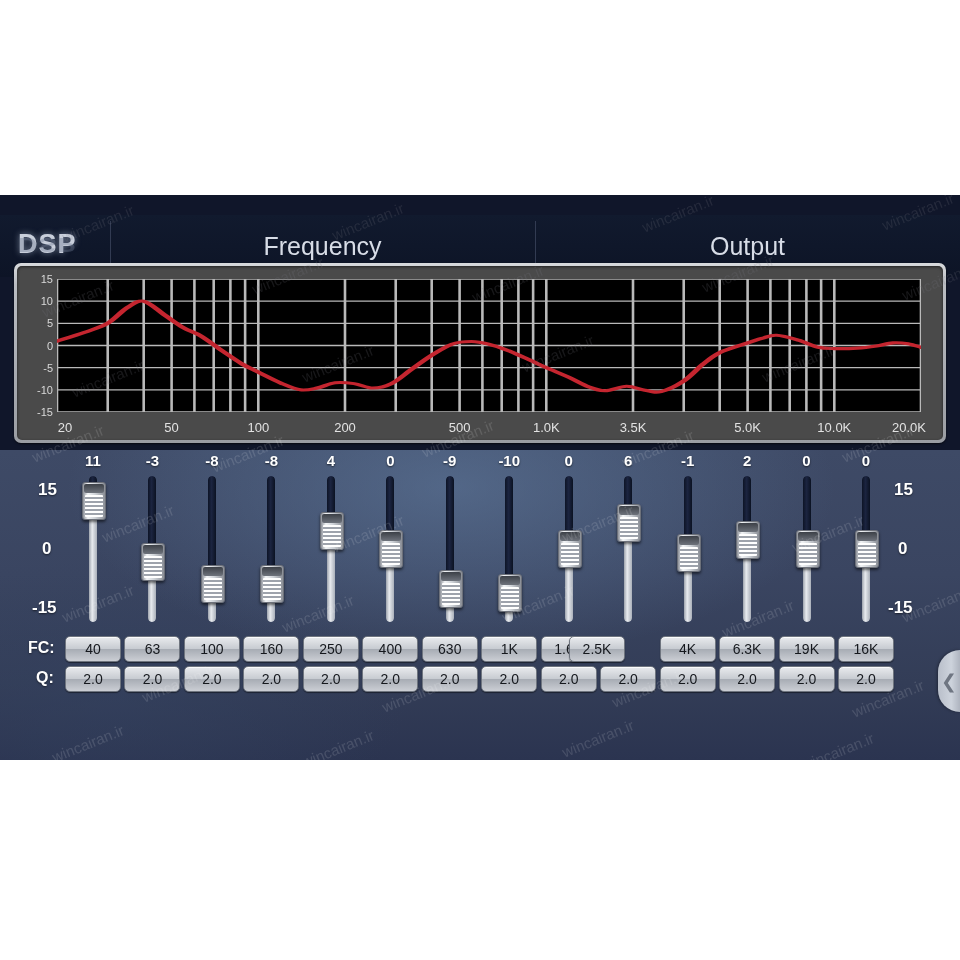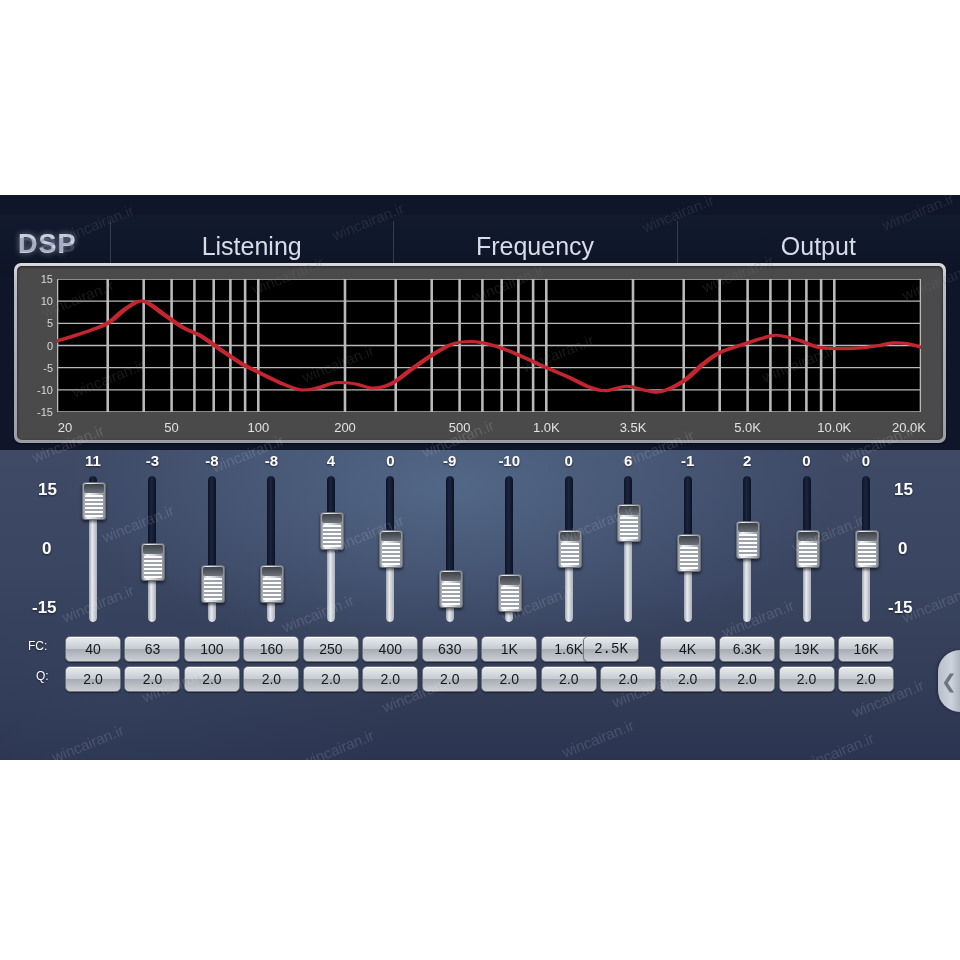--- a/index.html
+++ b/index.html
@@ -130,21 +130,21 @@
     background:linear-gradient(180deg,#3c4047 0%,#6e737c 100%);border-radius:2px;
   }
   .sl .thumb .ribs{
     position:absolute;left:2px;right:2px;top:12px;bottom:2px;
     background:repeating-linear-gradient(180deg,#ffffff 0px,#ffffff 2px,#9ea3ac 2px,#9ea3ac 4px);
     border-radius:1px;
   }
 
   
   .rowlbl{
-    position:absolute;color:#ffffff;font-size:12px;font-weight:normal;
+    position:absolute;color:#ffffff;font-size:16px;font-weight:bold;
     text-shadow:0 1px 2px rgba(0,0,0,.5);
   }
   .pill{
     position:absolute;height:24px;
     background:linear-gradient(180deg,#e9ebee 0%,#c8ccd2 48%,#a8adb5 52%,#cbced4 100%);
     border:1px solid #6f757f;border-radius:5px;
     color:#15181d;font-size:14px;
     display:flex;align-items:center;justify-content:center;
     box-shadow:0 1px 1px rgba(0,0,0,.45),inset 0 1px 0 rgba(255,255,255,.8);
     transform:translateX(-50%);
@@ -173,23 +173,20 @@
 
 <div id="app">
 
   <div id="tabbar">
     <div id="logo">
       <div class="lg">DSP</div>
       <div class="lgref">DSP</div>
     </div>
 
 
-    <div class="tab sep">
-      <span class="lbl">Listening</span>
-    </div>
 
     <div class="tab sep">
       <span class="lbl">Frequency</span>
     </div>
 
     <div class="tab sep">
       <span class="lbl">Output</span>
     </div>
   </div>
 
@@ -435,21 +432,21 @@
     <div id="fcrow">
         <div class="pill" style="left: 93px; top: 186px; width: 54px;">40</div>
         <div class="pill" style="left: 152.462px; top: 186px; width: 54px;">63</div>
         <div class="pill" style="left: 211.923px; top: 186px; width: 54px;">100</div>
         <div class="pill" style="left: 271.385px; top: 186px; width: 54px;">160</div>
         <div class="pill" style="left: 330.846px; top: 186px; width: 54px;">250</div>
         <div class="pill" style="left: 390.308px; top: 186px; width: 54px;">400</div>
         <div class="pill" style="left: 449.769px; top: 186px; width: 54px;">630</div>
         <div class="pill" style="left: 509.231px; top: 186px; width: 54px;">1K</div>
         <div class="pill" style="left: 568.692px; top: 186px; width: 54px;">1.6K</div>
-        <div class="pill" style="left: 611px; top: 186px; width: 54px; font-family: Liberation Mono, monospace;">2.5K</div>
+        <div class="pill" style="left: 597px; top: 186px; width: 54px;">2.5K</div>
         <div class="pill" style="left: 687.615px; top: 186px; width: 54px;">4K</div>
         <div class="pill" style="left: 747.077px; top: 186px; width: 54px;">6.3K</div>
         <div class="pill" style="left: 806.538px; top: 186px; width: 54px;">19K</div>
         <div class="pill" style="left: 866px; top: 186px; width: 54px;">16K</div>
       </div>
     <div id="qrow">
         <div class="pill" style="left: 93px; top: 216px; width: 54px;">2.0</div>
         <div class="pill" style="left: 152.462px; top: 216px; width: 54px;">2.0</div>
         <div class="pill" style="left: 211.923px; top: 216px; width: 54px;">2.0</div>
         <div class="pill" style="left: 271.385px; top: 216px; width: 54px;">2.0</div>

